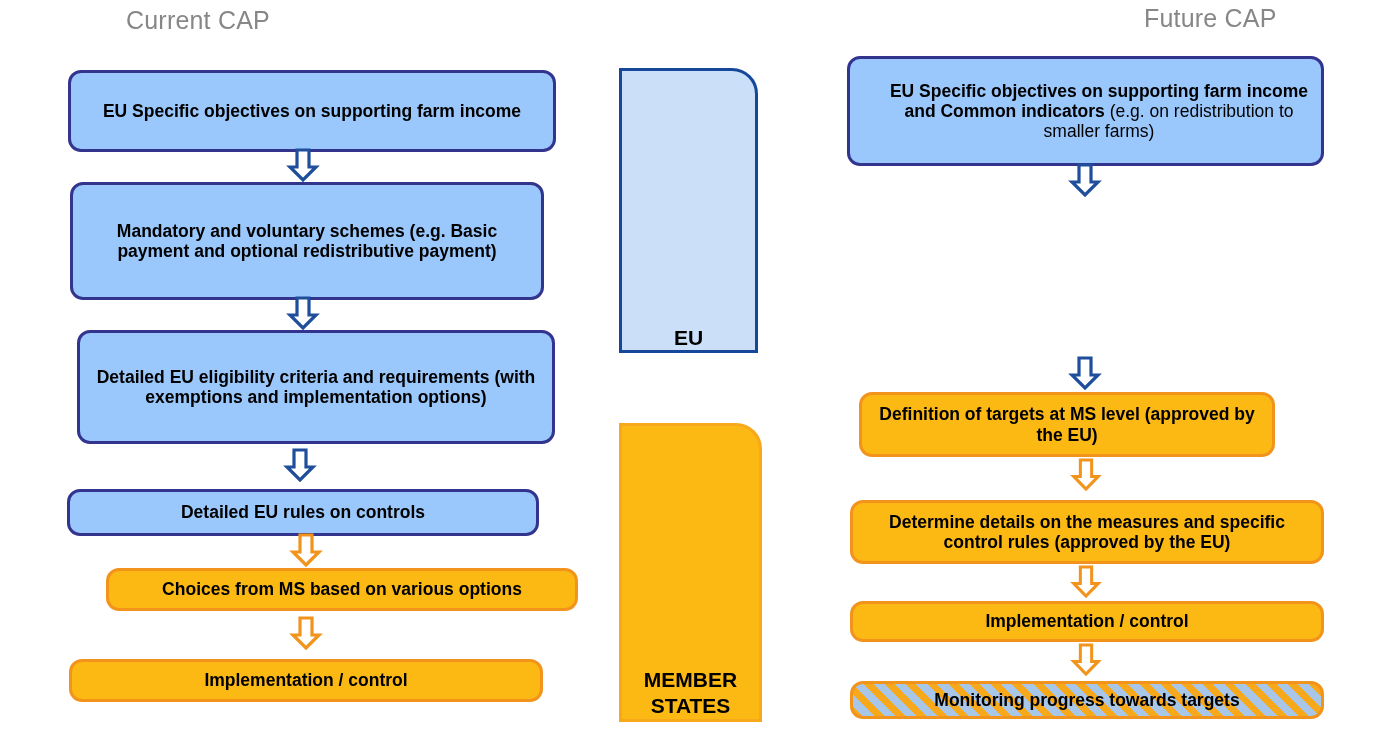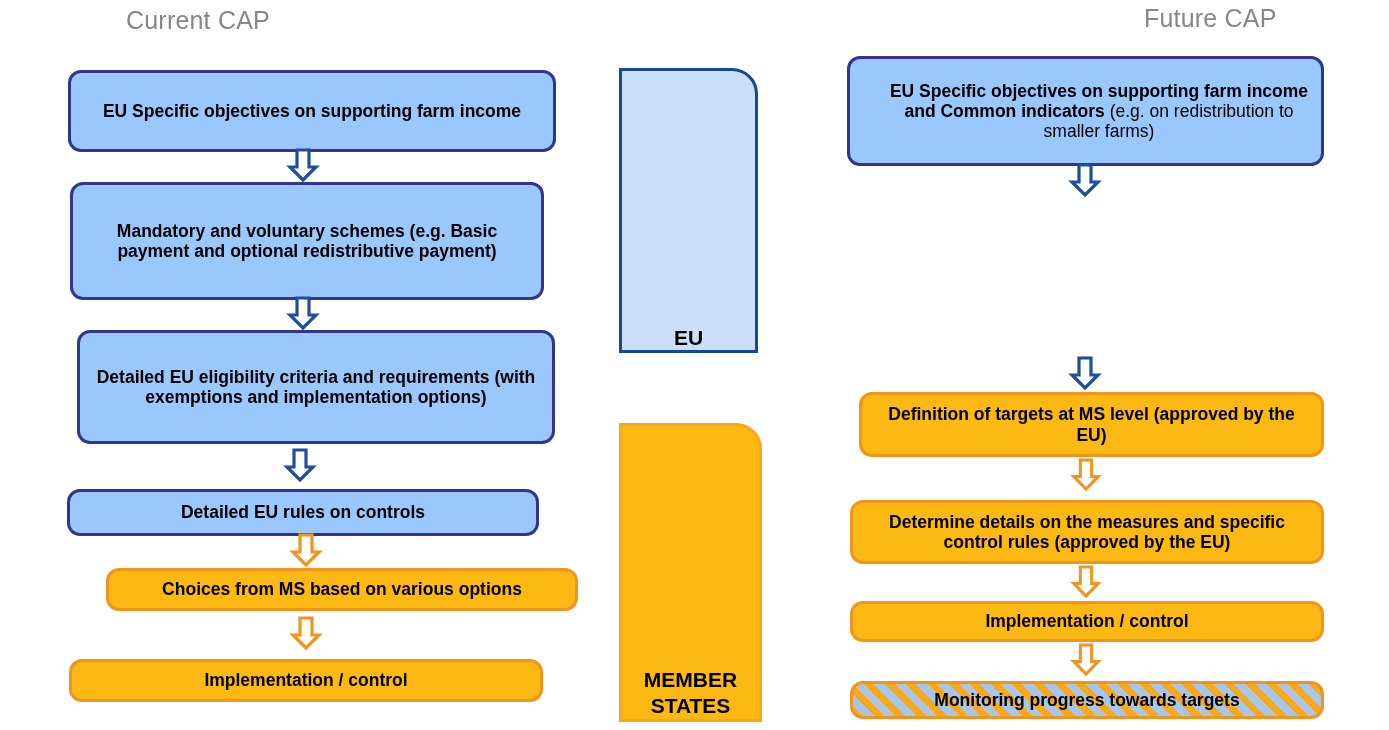--- a/index.html
+++ b/index.html
@@ -172,21 +172,21 @@
     </svg>
   </div>
 
 
   <div class="arrow" style="left:1068px;top:356px;width:34px;height:34px;">
     <svg viewBox="0 0 34 34" preserveAspectRatio="none">
       <path d="M11 2 L23 2 L23 19 L30 19 L17 32 L4 19 L11 19 Z" fill="#ffffff" stroke="#1F4E9C" stroke-width="3.2" stroke-linejoin="miter"></path>
     </svg>
   </div>
 
-  <div class="box orange" style="left:859px;top:392px;width:465px;height:65px;font-size:17.5px;">
+  <div class="box orange" style="left:859px;top:392px;width:416px;height:65px;font-size:17.5px;">
     <span class="txt">Definition of targets at MS level (approved by the EU)</span>
   </div>
 
   <div class="arrow" style="left:1070px;top:458px;width:32px;height:33px;">
     <svg viewBox="0 0 34 34" preserveAspectRatio="none">
       <path d="M11 2 L23 2 L23 19 L30 19 L17 32 L4 19 L11 19 Z" fill="#ffffff" stroke="#F2941C" stroke-width="3.2" stroke-linejoin="miter"></path>
     </svg>
   </div>
 
   <div class="box orange" style="left:850px;top:500px;width:474px;height:64px;font-size:17.5px;">

